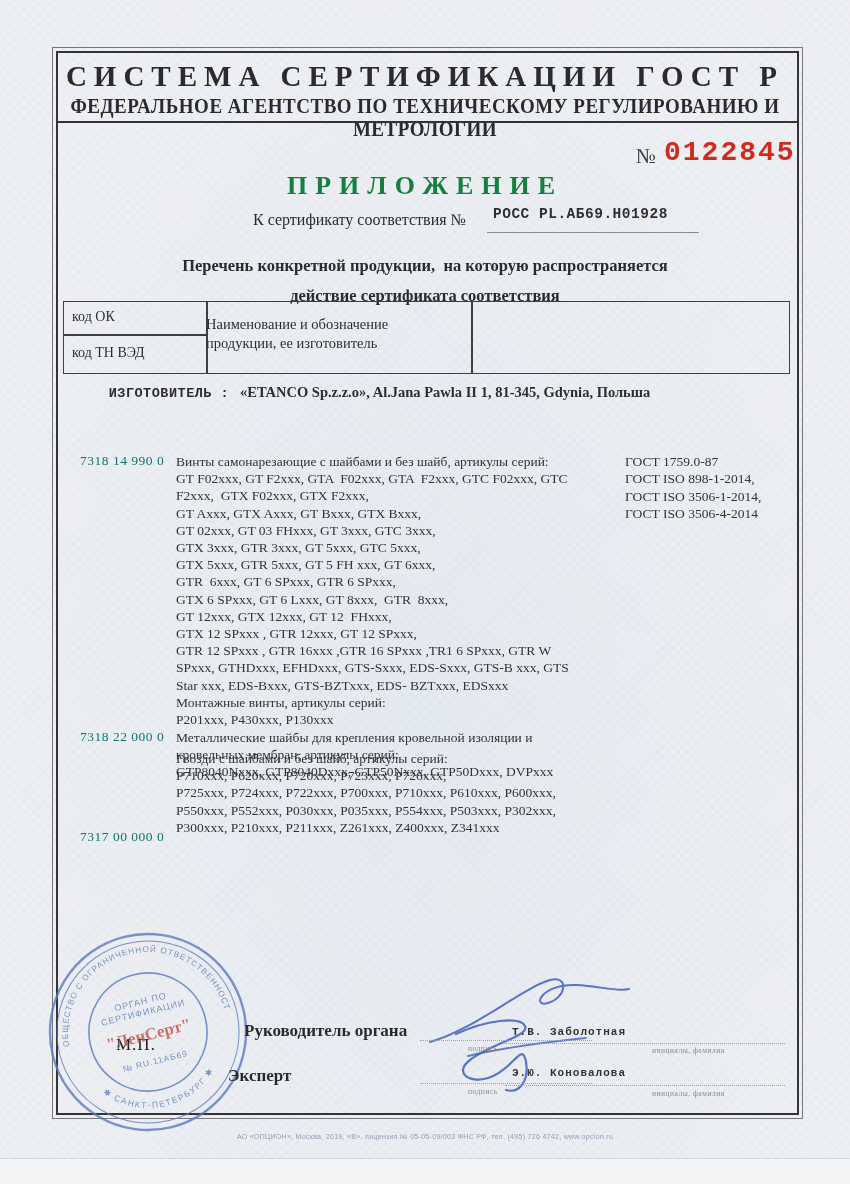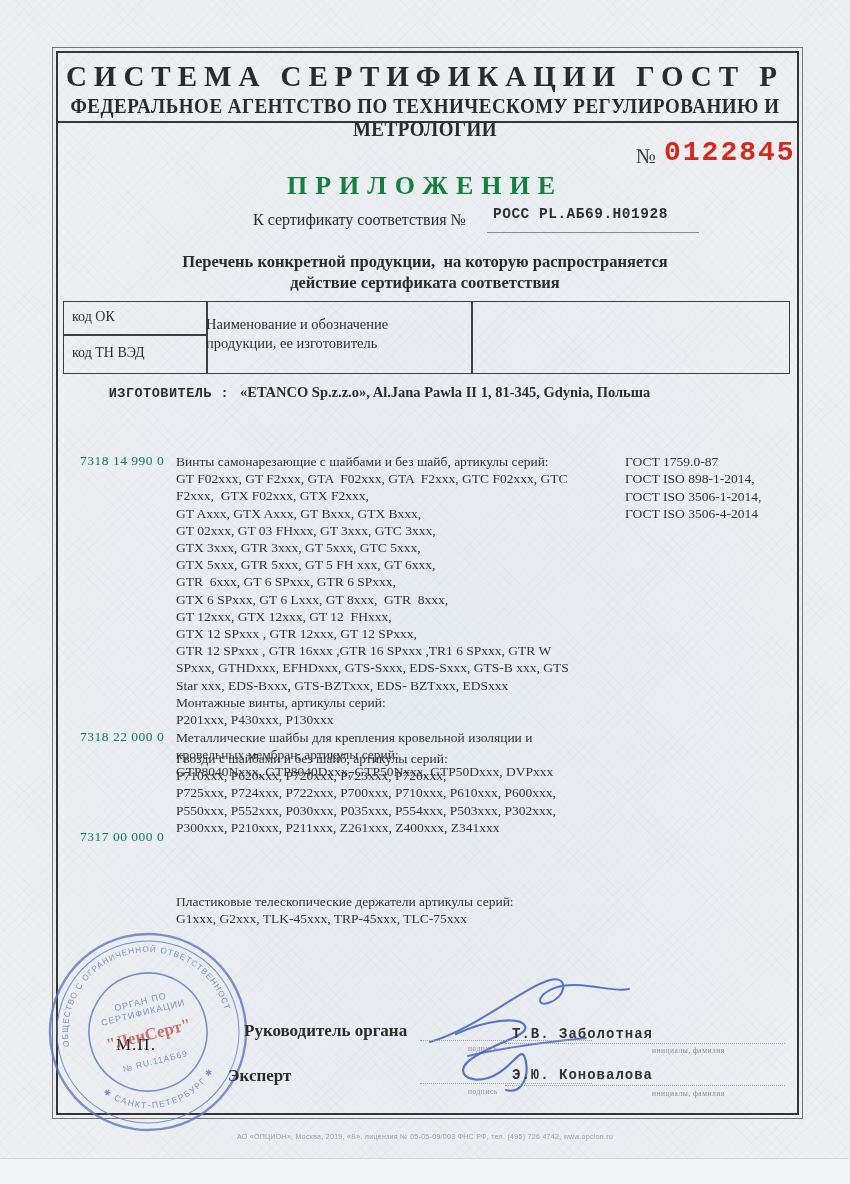--- a/index.html
+++ b/index.html
@@ -23,21 +23,21 @@
           letter-spacing:.5px;color:#2b2b2b;transform:scaleY(1.05);}
   .blank-no{left:636px;top:144px;font-size:21px;color:#3a3a3a;}
   .blank-no-digits{left:664px;top:137px;font-size:28px;font-weight:bold;letter-spacing:2px;
           font-family:"Liberation Mono","DejaVu Sans Mono",monospace;}
   .appendix{left:0;top:171px;width:850px;text-align:center;font-size:26px;font-weight:bold;letter-spacing:8px;color:#15803d;}
   .certline-label{left:253px;top:211px;font-size:16px;color:#2b2b2b;}
   .certline-no{left:493px;top:206px;font-size:14.5px;font-weight:bold;letter-spacing:.5px;
           font-family:"Liberation Mono","DejaVu Sans Mono",monospace;color:#303030;}
   .certline-rule{left:487px;top:232px;width:212px;height:1px;background:#8a8a8a;}
   .subtitle{left:0;top:251px;width:850px;text-align:center;font-size:16.5px;font-weight:bold;
-          line-height:21px;white-space:pre-wrap;color:#2b2b2b;}
+          line-height:30px;white-space:pre-wrap;color:#2b2b2b;}
   
   .tbl{left:63px;top:301px;width:727px;height:73px;border:1.5px solid #3f3f3f;box-sizing:border-box;}
   .tbl .v1{position:absolute;left:142px;top:0;bottom:0;width:1.5px;background:#3f3f3f;}
   .tbl .v2{position:absolute;left:407px;top:0;bottom:0;width:1.5px;background:#3f3f3f;}
   .tbl .h1{position:absolute;left:0;top:32px;width:142px;height:1.5px;background:#3f3f3f;}
   .cell{position:absolute;font-size:14px;color:#2e2e2e;}
   .c1a{left:8px;top:7px;}
   .c1b{left:8px;top:43px;}
   .c2{left:142px;top:13px;width:265px;font-size:14.5px;line-height:19px;white-space:pre-wrap;}
   .c3{left:407px;top:13px;width:320px;text-align:center;font-size:14.5px;line-height:19px;white-space:pre-wrap;}
@@ -61,21 +61,21 @@
   .sigline{border-bottom:1px dotted #9aa3ae;height:1px;}
   .sl1{left:420px;top:1039px;width:172px;}
   .sl2{left:420px;top:1082px;width:172px;}
   .nameline1{left:505px;top:1042px;width:280px;border-bottom:1px dotted #9aa3ae;height:1px;}
   .nameline2{left:505px;top:1084px;width:280px;border-bottom:1px dotted #9aa3ae;height:1px;}
   .tinylab{font-size:7.5px;color:#8b8b8b;letter-spacing:.5px;}
   .tl-sig1{left:468px;top:1044px;}
   .tl-sig2{left:468px;top:1087px;}
   .tl-nm1{left:652px;top:1046px;}
   .tl-nm2{left:652px;top:1089px;}
-  .sname{font-family:"Liberation Mono","DejaVu Sans Mono",monospace;font-size:14px;font-weight:bold;letter-spacing:1px;color:#343434;}
+  .sname{font-family:"Liberation Mono","DejaVu Sans Mono",monospace;font-size:11px;font-weight:bold;letter-spacing:1px;color:#343434;}
   .nm1{left:512px;top:1026px;}
   .nm2{left:512px;top:1067px;}
   .mp{left:116px;top:1035px;font-size:17px;letter-spacing:1px;color:#1f1f1f;}
   .stamp{left:38px;top:922px;width:220px;height:220px;opacity:.8;}
   .sigsvg{pointer-events:none;}
   .sg1{left:424px;top:972px;width:210px;height:76px;}
   .sg2{left:428px;top:1012px;width:180px;height:86px;}
   .footer{left:0;top:1133px;width:850px;text-align:center;font-size:7px;color:#94a0b4;
           font-family:"Liberation Sans","DejaVu Sans",sans-serif;letter-spacing:.3px;}
   .paper-edge{left:0;top:1158px;width:850px;height:26px;background:#f3f4f6;border-top:1px solid #d3d8de;}
@@ -141,22 +141,20 @@
 Монтажные винты, артикулы серий:
 P201xxx, P430xxx, P130xxx</div>
   <div class="abs pblock pb2">Металлические шайбы для крепления кровельной изоляции и
 кровельных мембран, артикулы серий:
 GTP8040Nxxx, GTP8040Dxxx, GTP50Nxxx, GTP50Dxxx, DVPxxx</div>
   <div class="abs pblock pb3">Гвозди с шайбами и без шайб, артикулы серий:
 P710xxx, P620xxx, P720xxx, P723xxx, P726xxx,
 P725xxx, P724xxx, P722xxx, P700xxx, P710xxx, P610xxx, P600xxx,
 P550xxx, P552xxx, P030xxx, P035xxx, P554xxx, P503xxx, P302xxx,
 P300xxx, P210xxx, P211xxx, Z261xxx, Z400xxx, Z341xxx</div>
-  <div class="abs pblock pb4">Пластиковые телескопические держатели артикулы серий:
-G1xxx, G2xxx, TLK-45xxx, TRP-45xxx, TLC-75xxx</div>
 
   <div class="abs docs">ГОСТ 1759.0-87
 ГОСТ ISO 898-1-2014,
 ГОСТ ISO 3506-1-2014,
 ГОСТ ISO 3506-4-2014</div>
 
   <div class="abs mp">М.П.</div>
   <svg class="abs stamp" viewBox="0 0 220 220">
     <g transform="rotate(-14 110 110)" stroke="#5b79c2" fill="none">
       <circle cx="110" cy="110" r="98" stroke-width="2.4"></circle>

